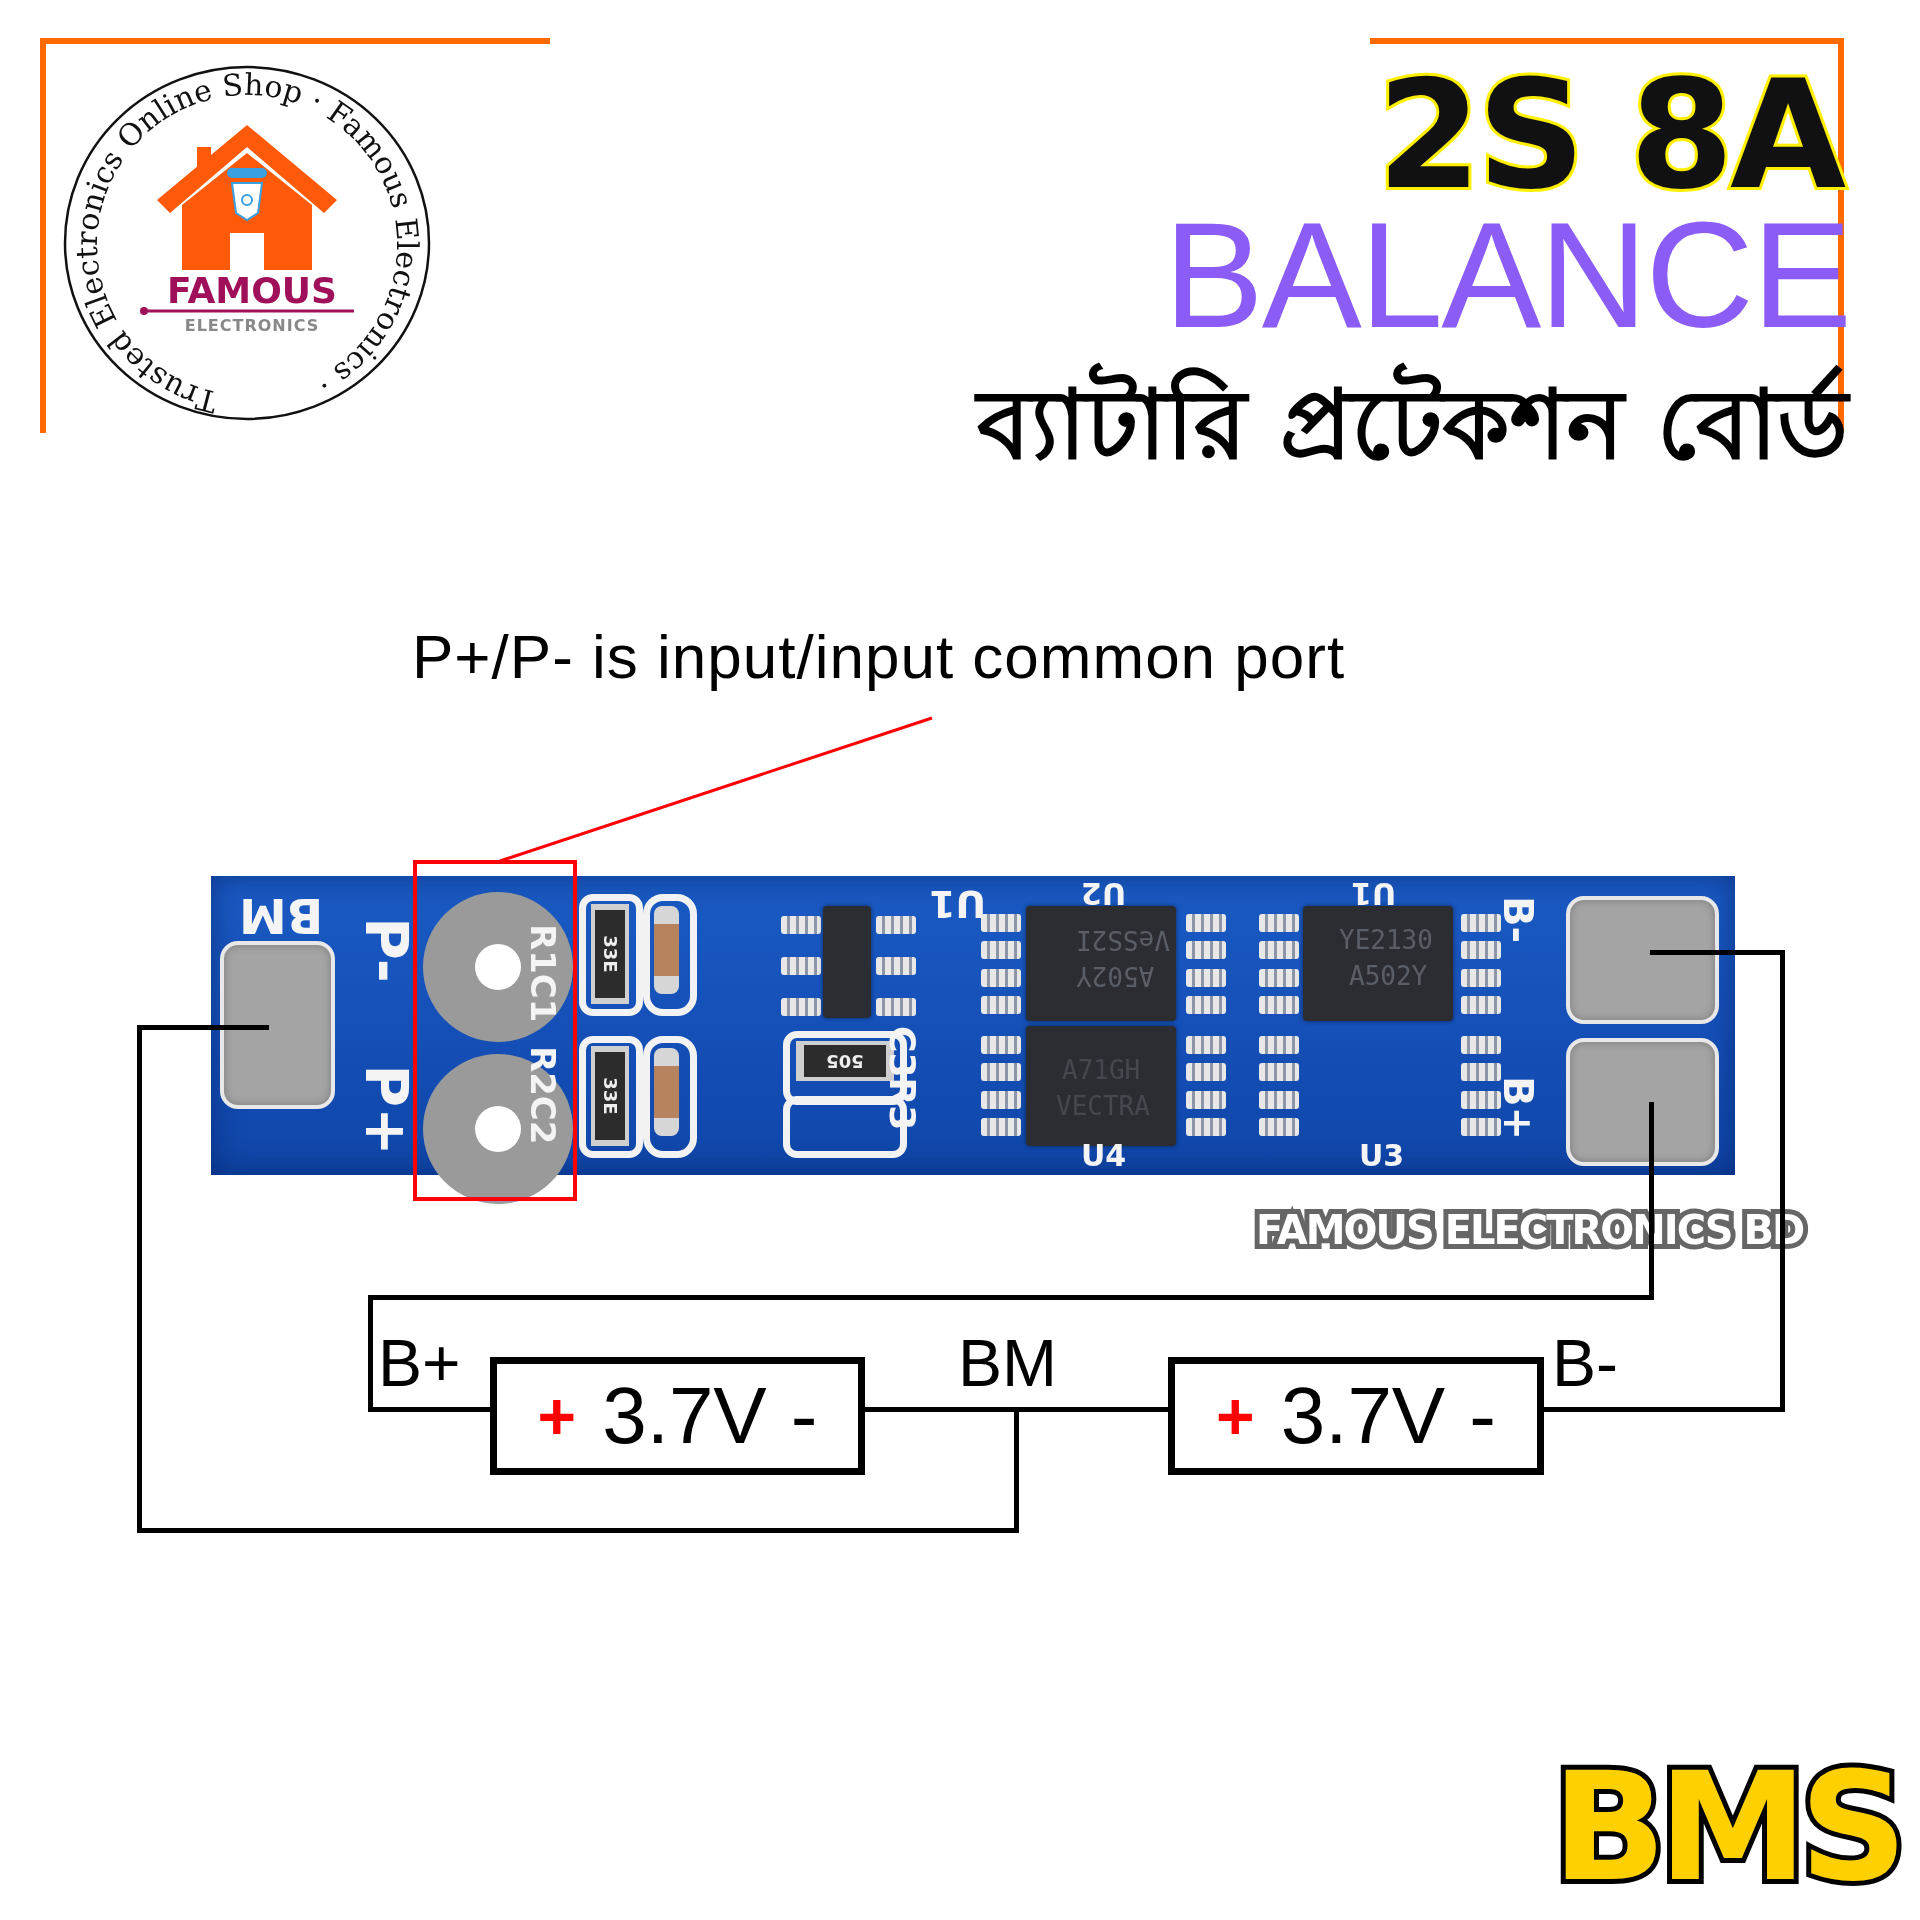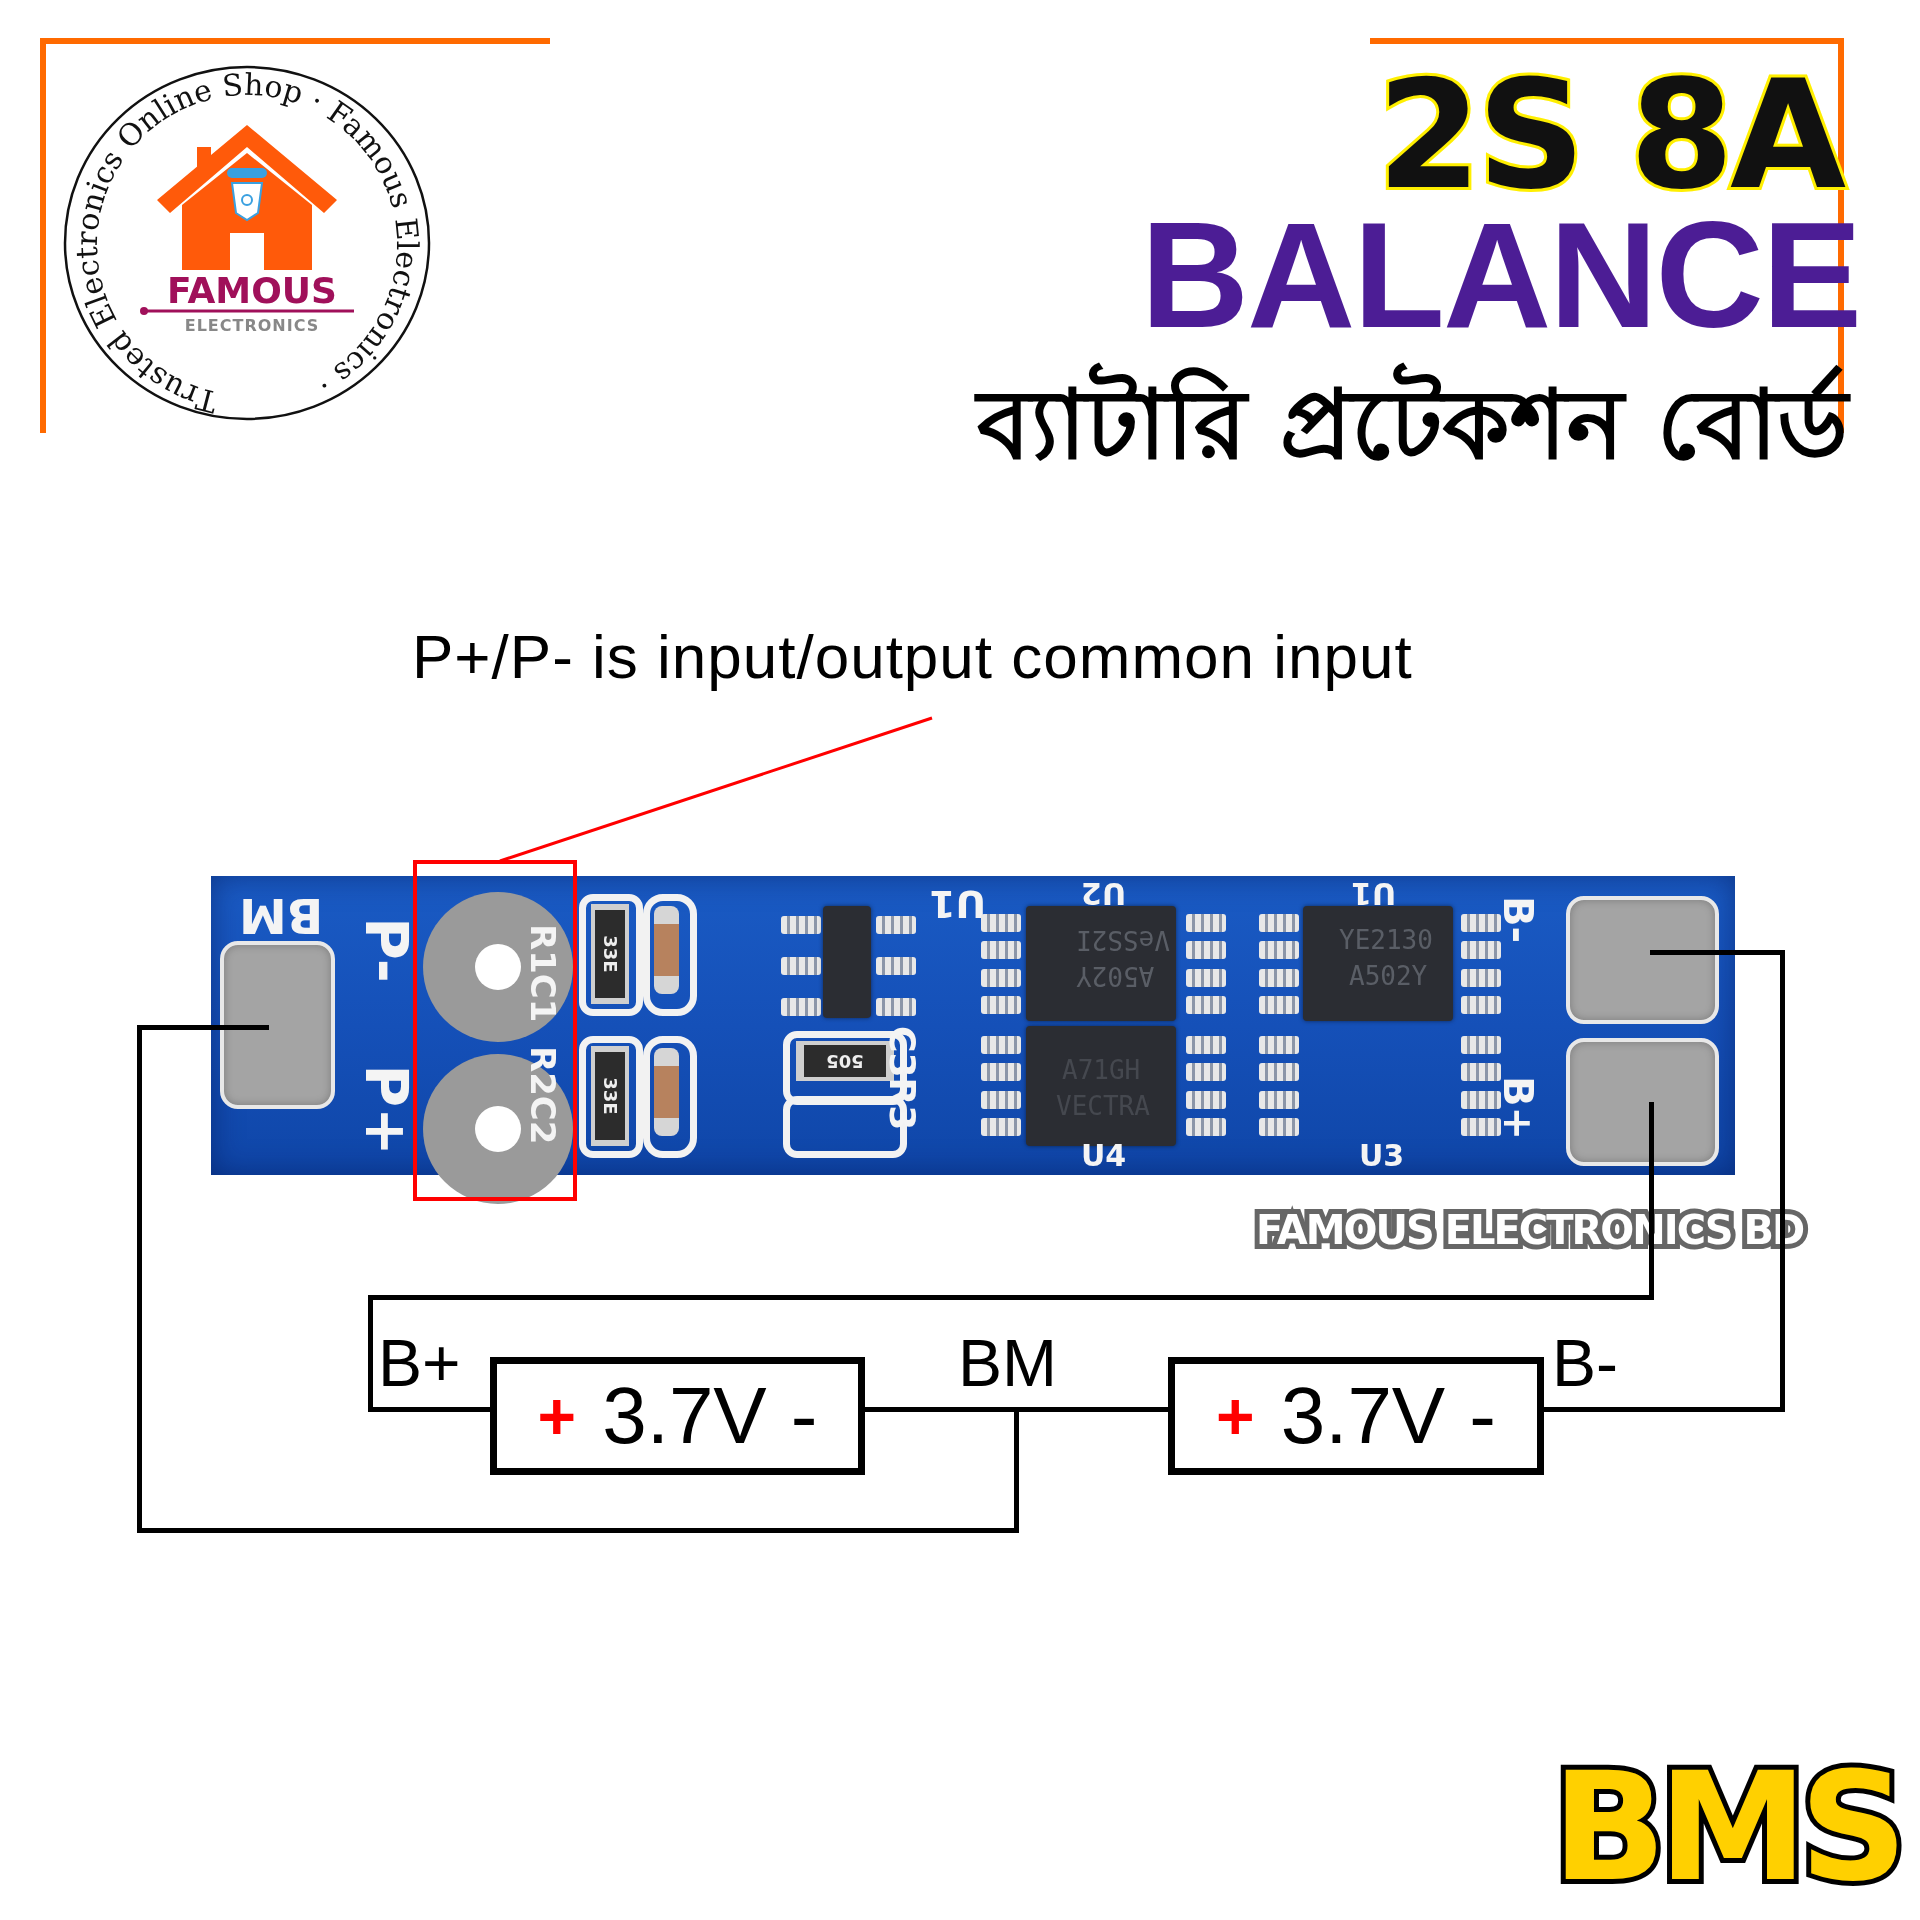--- a/index.html
+++ b/index.html
@@ -4,21 +4,21 @@
 <style>
   html, body { margin:0; padding:0; background:#ffffff; }
   body { width:1920px; height:1920px; position:relative; overflow:hidden; font-family:"Liberation Sans", sans-serif; }
   .abs { position:absolute; }
   .orange-line { position:absolute; background:#ff6a00; }
   
   .logo { position:absolute; left:62px; top:65px; width:370px; height:360px; }
   
   .h-2s8a { position:absolute; right:78px; top:60px; font-family:"DejaVu Sans", sans-serif; font-weight:bold; font-size:150px; line-height:150px; color:#111; letter-spacing:-4px;
     -webkit-text-stroke:6px #ffef00; paint-order:stroke fill; }
-  .h-balance { position:absolute; right:60px; top:200px; font-family:"Liberation Sans", sans-serif; font-weight:bold; font-size:150px; line-height:150px; color:#4c1d95; letter-spacing:-2px; }
+  .h-balance { position:absolute; right:70px; top:200px; font-family:"Liberation Sans", sans-serif; font-weight:normal; font-size:150px; line-height:150px; color:#8b5cf6; letter-spacing:-2px; }
   .h-bengali { position:absolute; right:72px; top:355px; font-family:"DejaVu Sans", sans-serif; font-weight:bold; font-size:96px; line-height:140px; color:#000; white-space:nowrap; }
   .caption { position:absolute; left:412px; top:622px; font-family:"Liberation Sans", sans-serif; font-size:62px; line-height:70px; color:#000; letter-spacing:1px; white-space:nowrap; }
   
   .pcb { position:absolute; left:211px; top:876px; width:1524px; height:299px; background:linear-gradient(180deg,#1a5bc4 0%,#1550b8 50%,#0f46a8 100%); box-shadow: inset 0 0 30px rgba(0,20,80,.5); }
   .pad-sq { position:absolute; background:#a4a4a4; border:4px solid #e8e8e8; border-radius:18px; box-shadow: inset 0 0 8px rgba(0,0,0,.25); }
   .pad-round { position:absolute; width:150px; height:150px; border-radius:50%; background:#9a9a9a; }
   .pad-round .hole { position:absolute; left:52px; top:52px; width:46px; height:46px; border-radius:50%; background:#fff; }
   .silk { position:absolute; color:#f4f4f4; font-family:"DejaVu Sans", sans-serif; font-weight:bold; white-space:nowrap; }
   .chip { position:absolute; background:#2b2d33; border-radius:4px; box-shadow:0 0 4px rgba(0,0,0,.5); }
   .chip-txt { position:absolute; color:#5a5e66; font-family:"DejaVu Sans Mono", monospace; font-size:26px; line-height:28px; }
@@ -71,21 +71,21 @@
     <line x1="80" y1="246" x2="292" y2="246" stroke="#a0105a" stroke-width="3"></line>
     <circle cx="82" cy="246" r="4" fill="#a0105a"></circle>
     <text x="190" y="266" text-anchor="middle" font-family="DejaVu Sans, sans-serif" font-weight="bold" font-size="16" fill="#888" letter-spacing="1">ELECTRONICS</text>
   </svg>
 </div>
 
 <div class="h-2s8a">2S 8A</div>
 <div class="h-balance">BALANCE</div>
 <div class="h-bengali">ব্যাটারি প্রটেকশন বোর্ড</div>
 
-<div class="caption">P+/P- is input/output common input</div>
+<div class="caption">P+/P- is input/input common port</div>
 
 <svg class="abs" style="left:0;top:0;" width="1920" height="1920">
   <line x1="932" y1="718" x2="500" y2="861" stroke="#ff0000" stroke-width="3"></line>
 </svg>
 
 <div class="pcb">
 
   <div class="silk" style="left:28px;top:12px;font-size:48px;transform:rotate(180deg);">BM</div>
   <div class="pad-sq" style="left:9px;top:65px;width:107px;height:160px;"></div>
 

